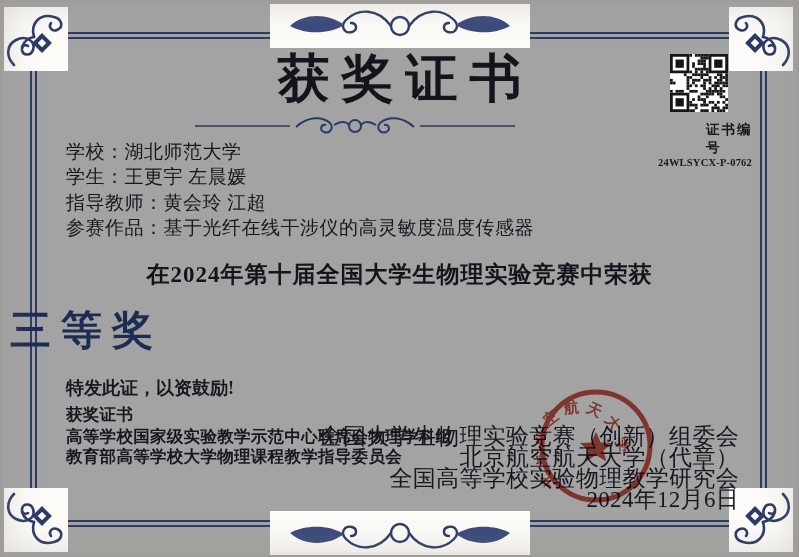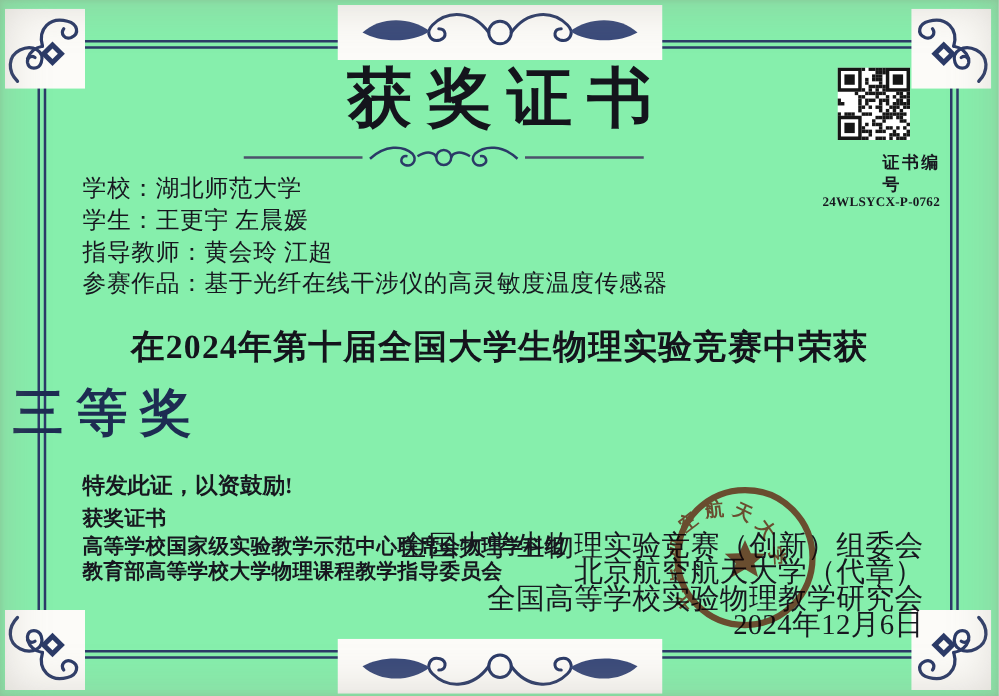--- a/index.html
+++ b/index.html
@@ -1,18 +1,18 @@
 <!DOCTYPE html>
 <html><head>
 <meta charset="utf-8">
 <style>
   html,body{margin:0;padding:0;background:#d8d5d0;}
   .photo{
     position:relative;width:799px;height:557px;overflow:hidden;
-    background:#86efac;
+    background:#a3a3a3;
     font-family:"Liberation Serif","DejaVu Serif",serif;
     color:#17171f;
   }
   .photo::after{
     content:"";position:absolute;inset:0;pointer-events:none;
     box-shadow:inset 0 0 38px rgba(158,150,138,.38), inset 0 0 5px rgba(120,112,100,.22);
   }
   
   .frame{
     position:absolute;left:30px;top:32px;right:32px;bottom:30px;
@@ -43,21 +43,21 @@
   .qr-block{position:absolute;left:658px;top:54px;width:100px;}
   .qr-block svg{display:block;margin-left:12px;}
   .qr-label{font-size:13.5px;font-weight:bold;margin-top:9px;letter-spacing:2px;margin-left:48px;}
   .qr-value{font-size:10.5px;font-weight:bold;letter-spacing:.2px;
     font-family:"Liberation Serif","DejaVu Serif",serif;}
   
   .info-block{position:absolute;left:66px;top:139px;font-size:19px;
     font-weight:normal;line-height:25.4px;letter-spacing:.5px;}
   
   .statement{position:absolute;left:0;top:259px;width:100%;text-align:center;
-    font-size:27px;font-weight:bold;letter-spacing:1px;color:#14141c;}
+    font-size:23px;font-weight:bold;letter-spacing:1px;color:#14141c;}
   .prize{position:absolute;left:0;top:303px;width:100%;text-align:left;
     font-size:41px;font-weight:bold;letter-spacing:10px;text-indent:10px;color:#1d2c52;}
   .encourage{position:absolute;left:66px;top:376px;font-size:18px;font-weight:bold;}
   
   .guiding{position:absolute;left:66px;top:405px;font-size:16.5px;
     font-weight:bold;line-height:20.7px;letter-spacing:.3px;}
   .guiding .hdr{margin-bottom:1px;}
   .issuers{position:absolute;right:60px;top:427px;font-size:23px;
     font-weight:normal;line-height:20.9px;text-align:right;letter-spacing:.3px;}
   

